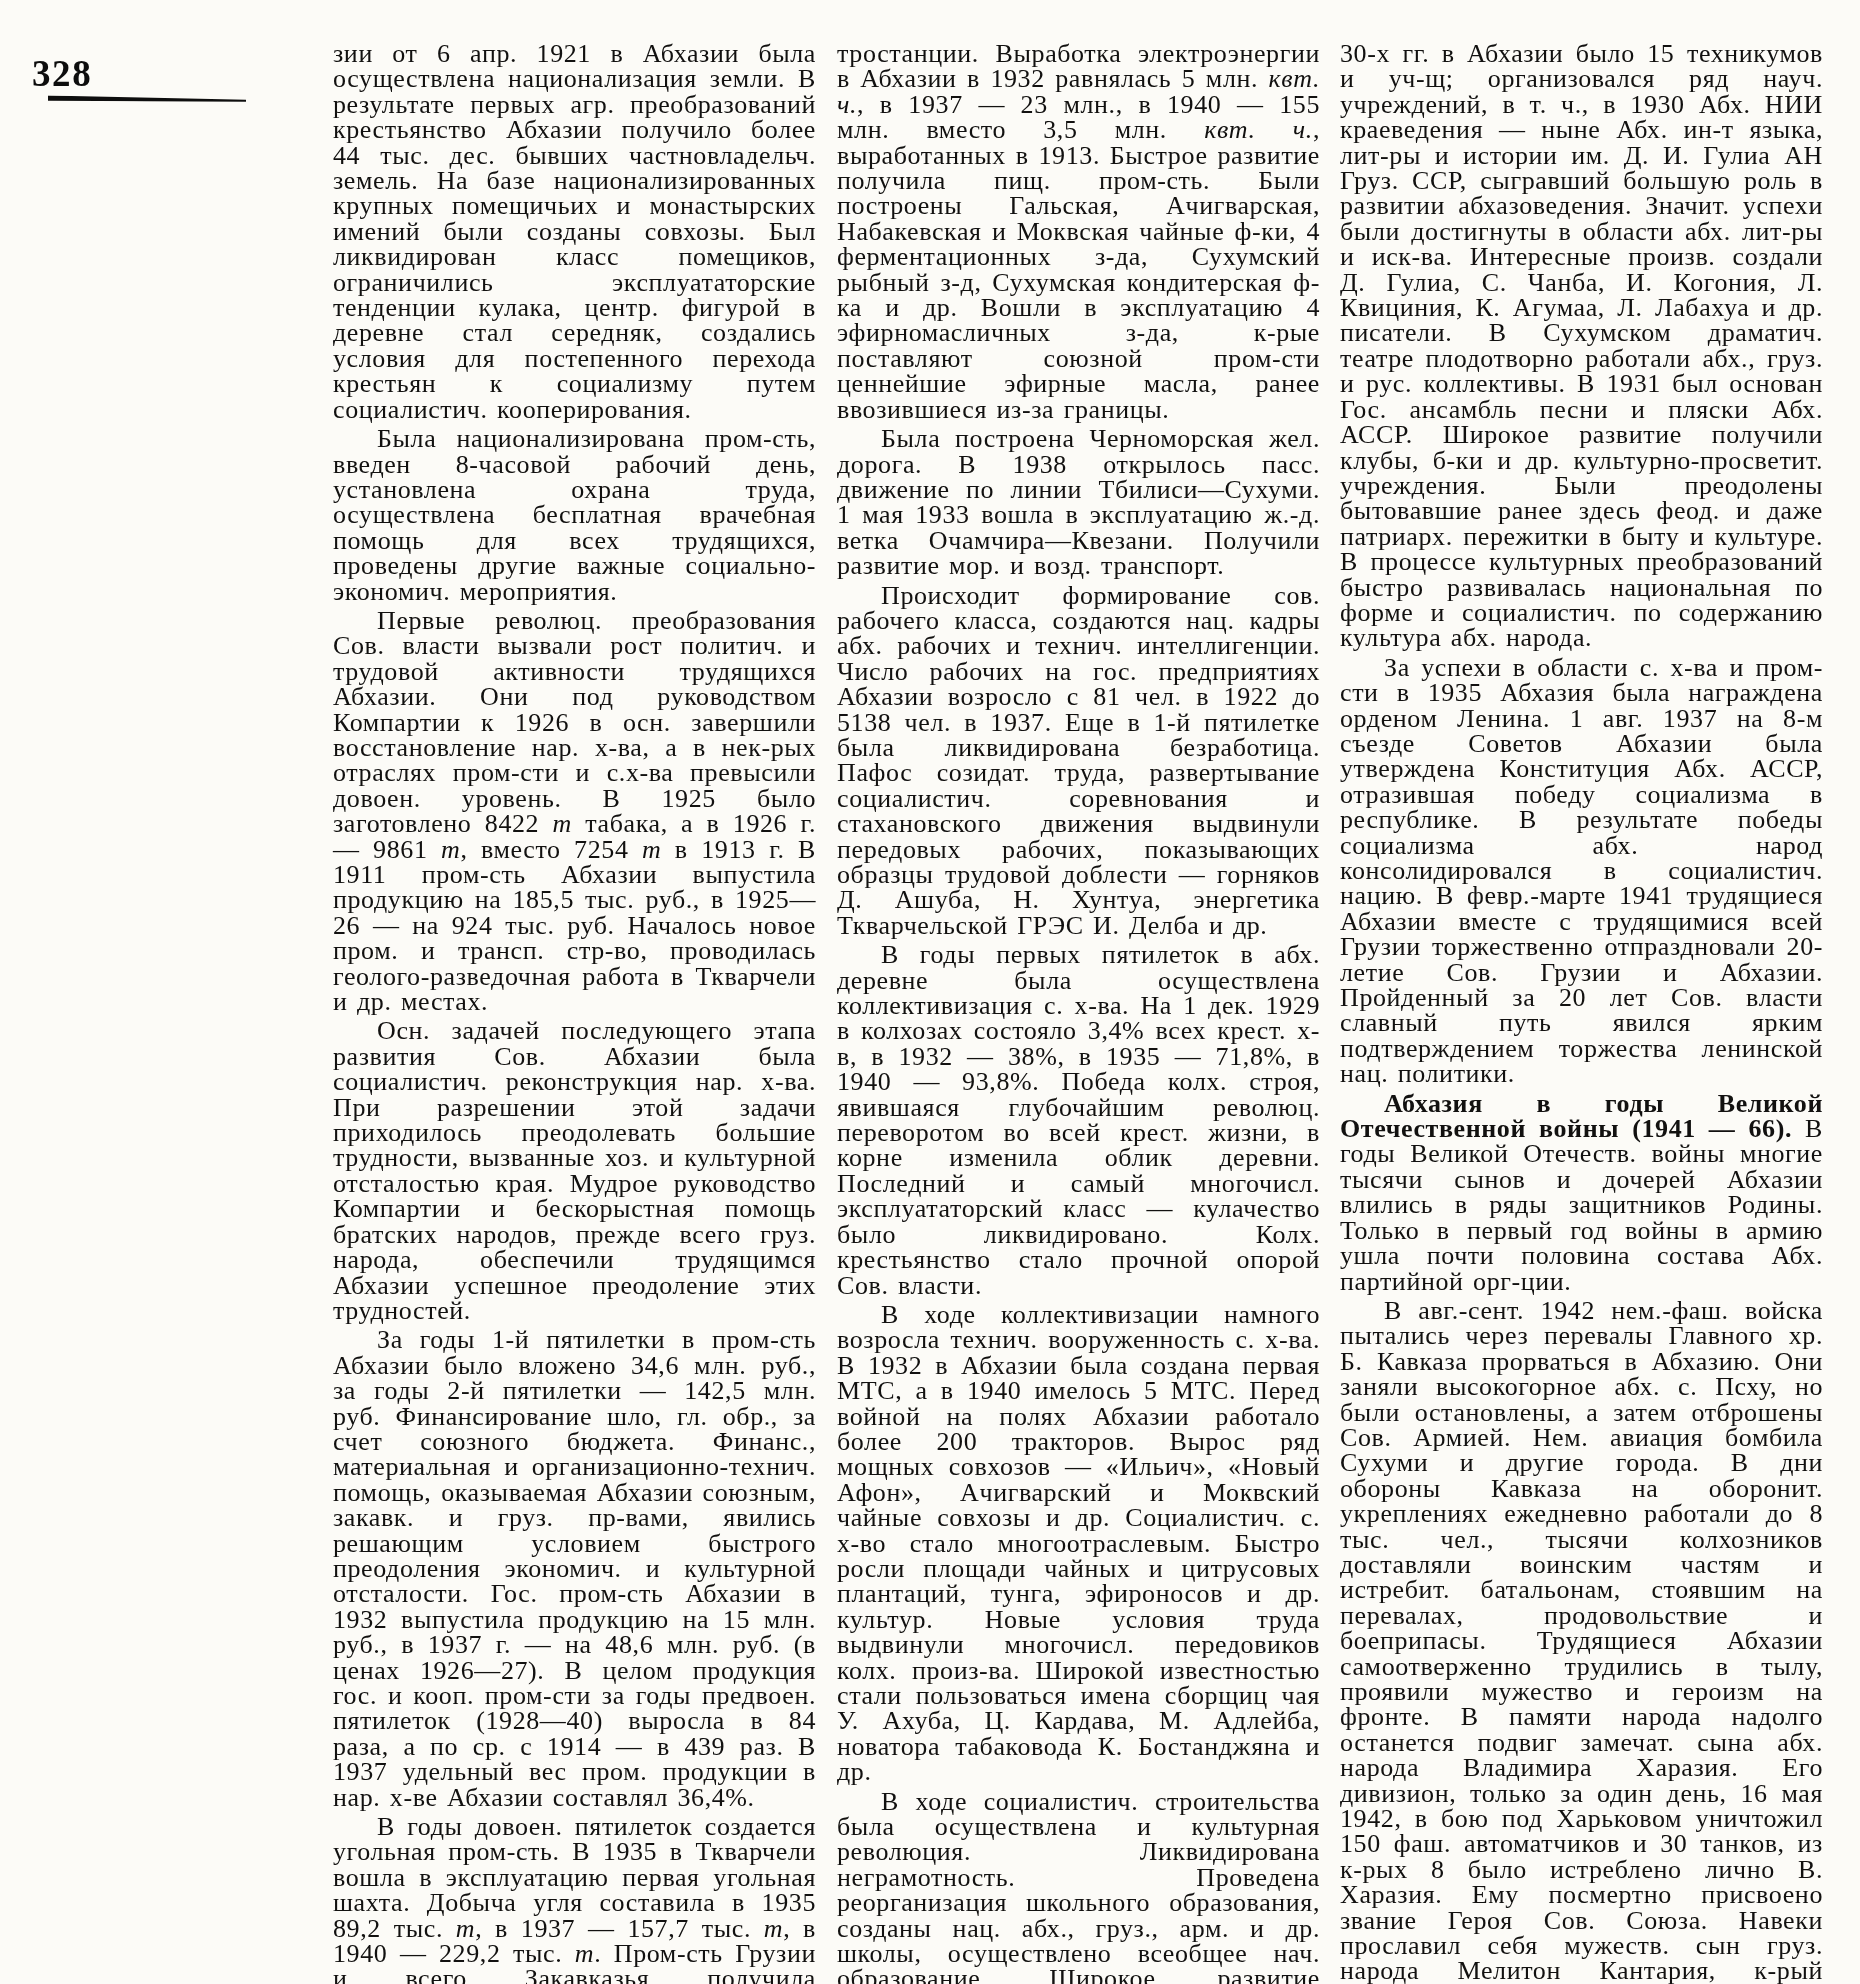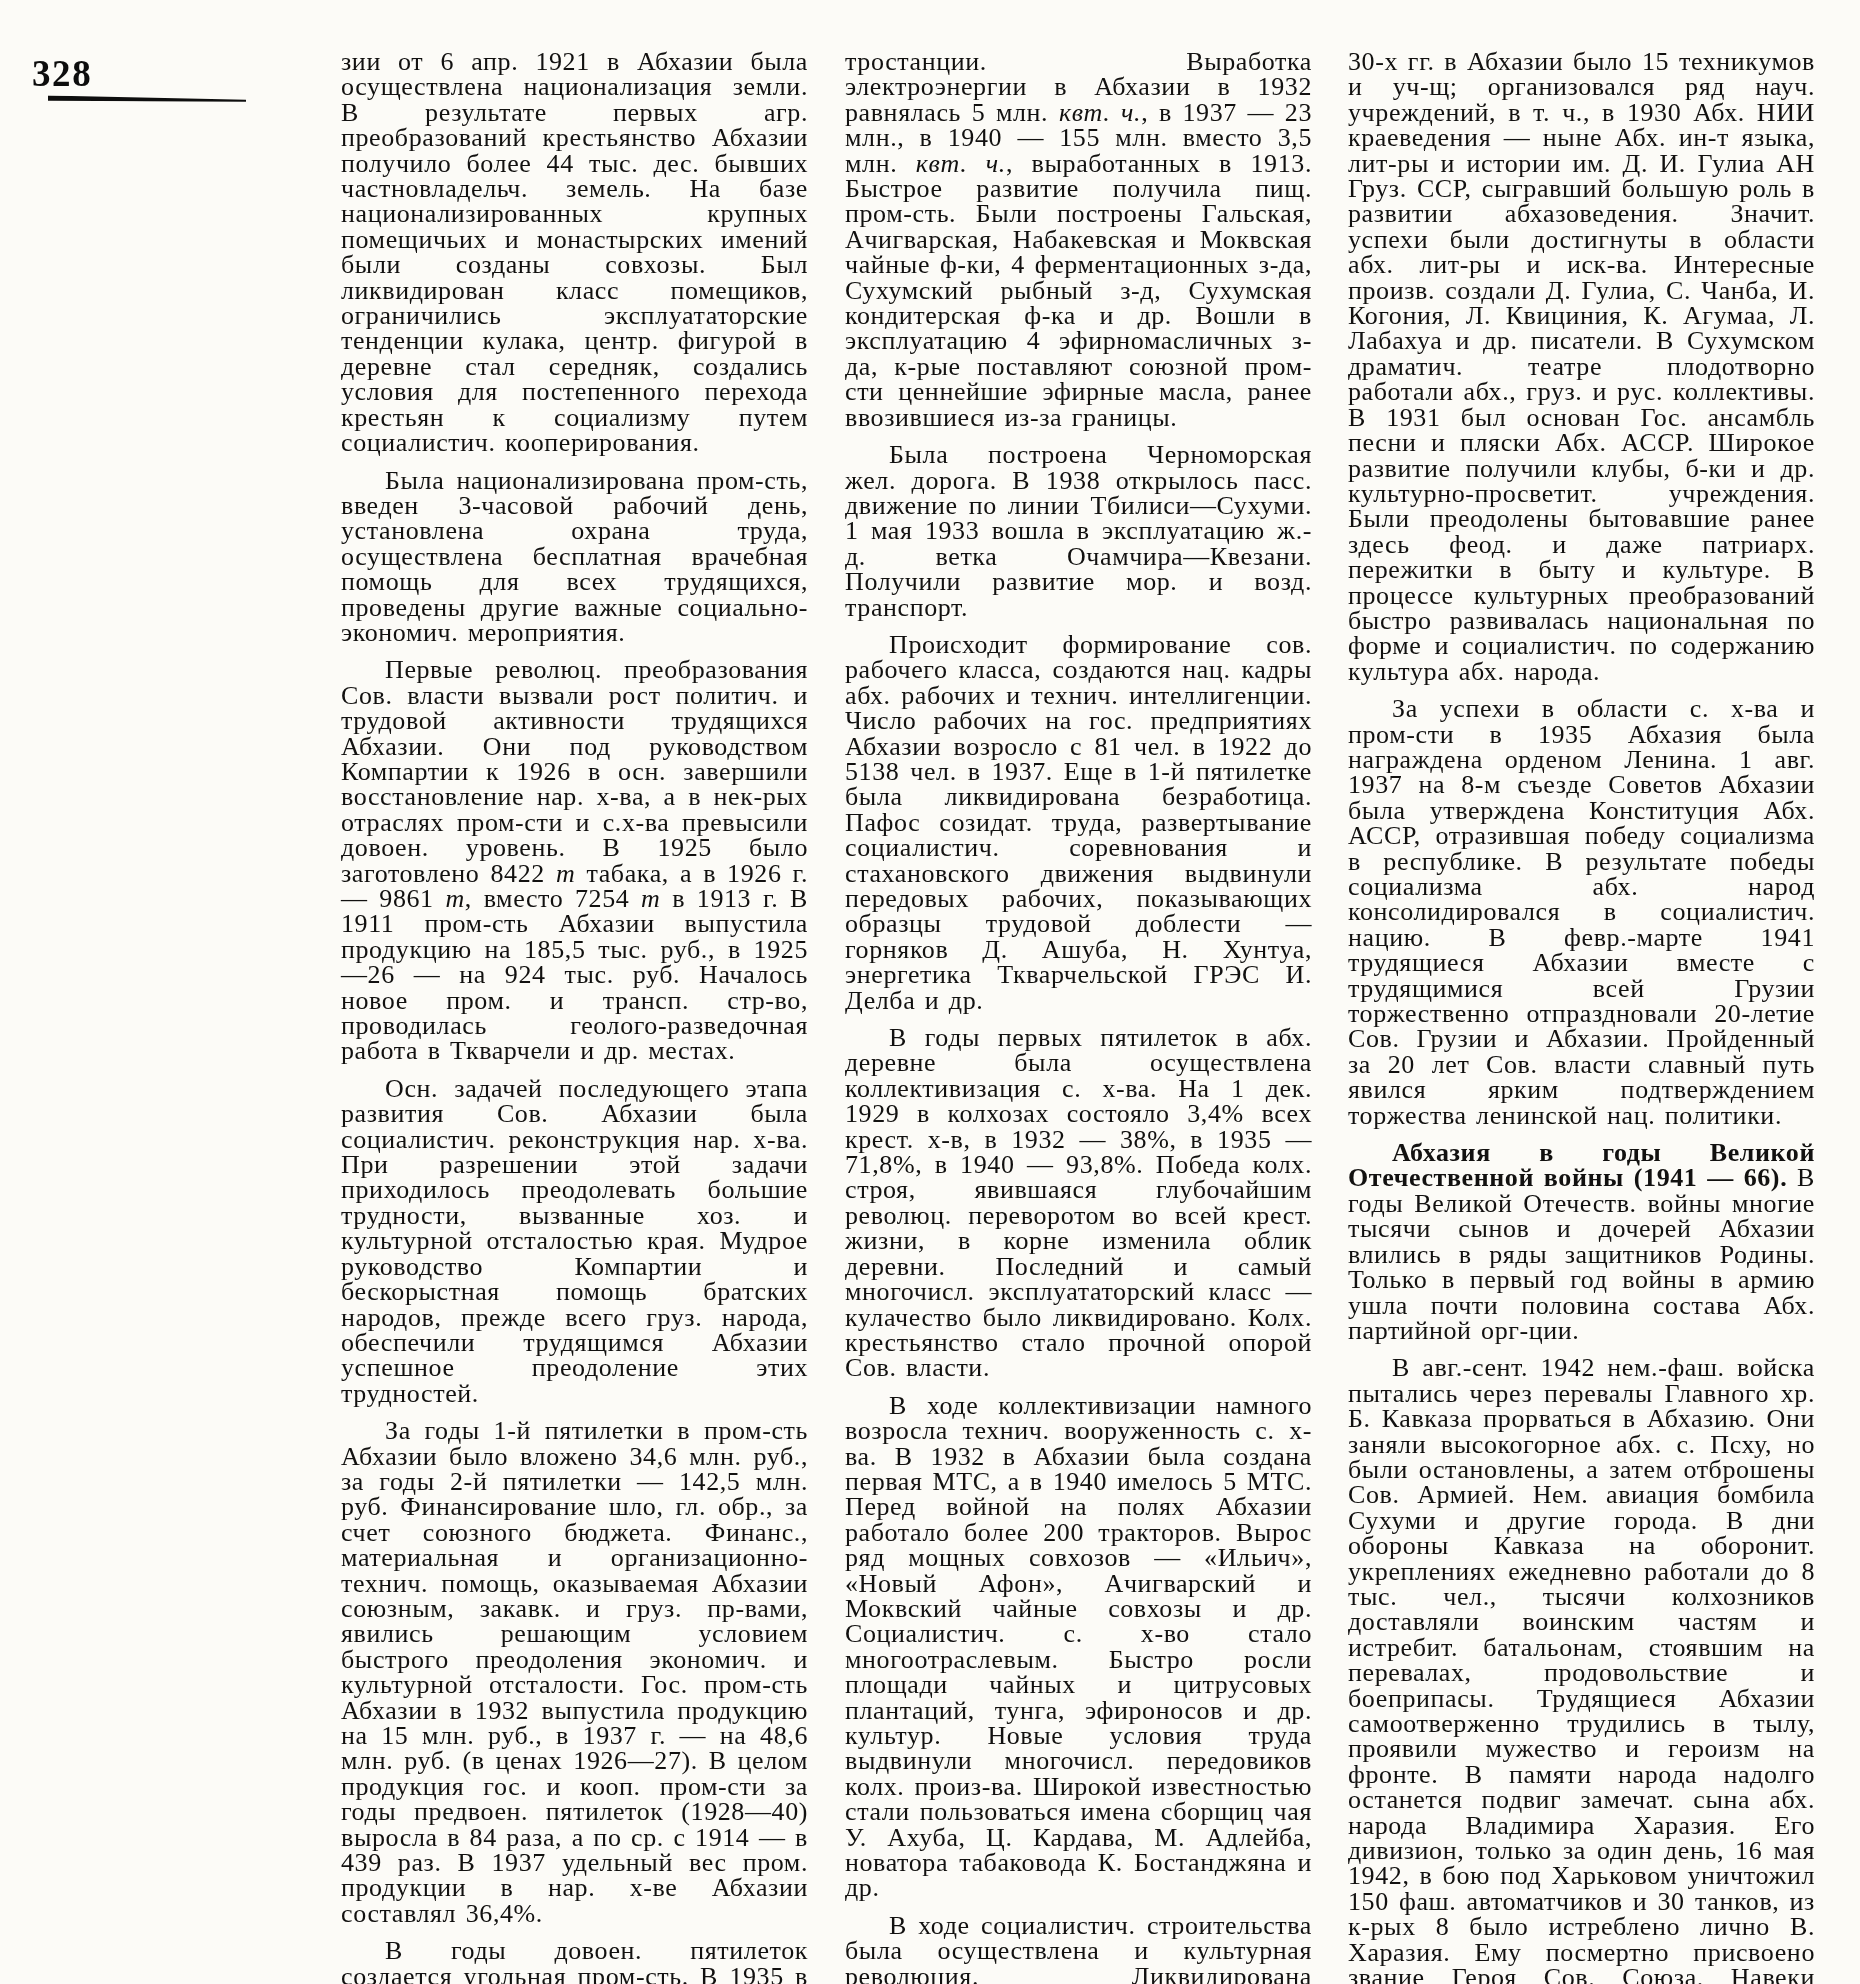--- a/index.html
+++ b/index.html
@@ -26,34 +26,34 @@
   .column {
     position: absolute; top: 37px;
     width: 491px;
     text-align: justify;
     font-size: 26px; line-height: 25.4px;
     letter-spacing: 0.6px; word-spacing: 2.4px;
   }
   .col-1 { left: 329px; }
   .col-2 { left: 833px; }
   .col-3 { left: 1336px; }
-  .para { margin: 12px; }
+  .para { margin: 4px; }
   .para.indent { text-indent: 44px; }
   .b { font-weight: 700; }
   .i { font-style: italic; }
 </style>
 </head>
 <body>
 
 <div class="page-number">328</div>
 <div class="header-rule"></div>
 
 <div class="column col-1">
     <p class="para"><span>зии от 6 апр. 1921 в Абхазии была осуществлена национализация земли. В результате первых агр. преобразований крестьянство Абхазии получило более 44 тыс. дес. бывших частновладельч. земель. На базе национализированных крупных помещичьих и монастырских имений были созданы совхозы. Был ликвидирован класс помещиков, ограничились эксплуататорские тенденции кулака, центр. фигурой в деревне стал середняк, создались условия для постепенного перехода крестьян к социализму путем социалистич. кооперирования.</span></p>
-    <p class="para indent"><span>Была национализирована пром-сть, введен 3-часовой рабочий день, установлена охрана труда, осуществлена бесплатная врачебная помощь для всех трудящихся, проведены другие важные социально-экономич. мероприятия.</span></p>
+    <p class="para indent"><span>Была национализирована пром-сть, введен 8-часовой рабочий день, установлена охрана труда, осуществлена бесплатная врачебная помощь для всех трудящихся, проведены другие важные социально-экономич. мероприятия.</span></p>
     <p class="para indent"><span>Первые революц. преобразования Сов. власти вызвали рост политич. и трудовой активности трудящихся Абхазии. Они под руководством Компартии к 1926 в осн. завершили восстановление нар. х-ва, а в нек-рых отраслях пром-сти и с.х-ва превысили довоен. уровень. В 1925 было заготовлено 8422 </span><span class="i">т</span><span> табака, а в 1926 г. — 9861 </span><span class="i">т</span><span>, вместо 7254 </span><span class="i">т</span><span> в 1913 г. В 1911 пром-сть Абхазии выпустила продукцию на 185,5 тыс. руб., в 1925—26 — на 924 тыс. руб. Началось новое пром. и трансп. стр-во, проводилась геолого-разведочная работа в Ткварчели и др. местах.</span></p>
     <p class="para indent"><span>Осн. задачей последующего этапа развития Сов. Абхазии была социалистич. реконструкция нар. х-ва. При разрешении этой задачи приходилось преодолевать большие трудности, вызванные хоз. и культурной отсталостью края. Мудрое руководство Компартии и бескорыстная помощь братских народов, прежде всего груз. народа, обеспечили трудящимся Абхазии успешное преодоление этих трудностей.</span></p>
     <p class="para indent"><span>За годы 1-й пятилетки в пром-сть Абхазии было вложено 34,6 млн. руб., за годы 2-й пятилетки — 142,5 млн. руб. Финансирование шло, гл. обр., за счет союзного бюджета. Финанс., материальная и организационно-технич. помощь, оказываемая Абхазии союзным, закавк. и груз. пр-вами, явились решающим условием быстрого преодоления экономич. и культурной отсталости. Гос. пром-сть Абхазии в 1932 выпустила продукцию на 15 млн. руб., в 1937 г. — на 48,6 млн. руб. (в ценах 1926—27). В целом продукция гос. и кооп. пром-сти за годы предвоен. пятилеток (1928—40) выросла в 84 раза, а по ср. с 1914 — в 439 раз. В 1937 удельный вес пром. продукции в нар. х-ве Абхазии составлял 36,4%.</span></p>
     <p class="para indent"><span>В годы довоен. пятилеток создается угольная пром-сть. В 1935 в Ткварчели вошла в эксплуатацию первая угольная шахта. Добыча угля составила в 1935 89,2 тыс. </span><span class="i">т</span><span>, в 1937 — 157,7 тыс. </span><span class="i">т</span><span>, в 1940 — 229,2 тыс. </span><span class="i">т</span><span>. Пром-сть Грузии и всего Закавказья получила коксующийся ткварчельский уголь. К кон. 1938 вступил в строй первый агрегат Ткварчельской ГРЭС — крупнейшей в Грузии тепловой элек-</span></p>
   </div>
 <div class="column col-2">
     <p class="para"><span>тростанции. Выработка электроэнергии в Абхазии в 1932 равнялась 5 млн. </span><span class="i">квт. ч.</span><span>, в 1937 — 23 млн., в 1940 — 155 млн. вместо 3,5 млн. </span><span class="i">квт. ч.</span><span>, выработанных в 1913. Быстрое развитие получила пищ. пром-сть. Были построены Гальская, Ачигварская, Набакевская и Моквская чайные ф-ки, 4 ферментационных з-да, Сухумский рыбный з-д, Сухумская кондитерская ф-ка и др. Вошли в эксплуатацию 4 эфирномасличных з-да, к-рые поставляют союзной пром-сти ценнейшие эфирные масла, ранее ввозившиеся из-за границы.</span></p>
     <p class="para indent"><span>Была построена Черноморская жел. дорога. В 1938 открылось пасс. движение по линии Тбилиси—Сухуми. 1 мая 1933 вошла в эксплуатацию ж.-д. ветка Очамчира—Квезани. Получили развитие мор. и возд. транспорт.</span></p>
     <p class="para indent"><span>Происходит формирование сов. рабочего класса, создаются нац. кадры абх. рабочих и технич. интеллигенции. Число рабочих на гос. предприятиях Абхазии возросло с 81 чел. в 1922 до 5138 чел. в 1937. Еще в 1-й пятилетке была ликвидирована безработица. Пафос созидат. труда, развертывание социалистич. соревнования и стахановского движения выдвинули передовых рабочих, показывающих образцы трудовой доблести — горняков Д. Ашуба, Н. Хунтуа, энергетика Ткварчельской ГРЭС И. Делба и др.</span></p>
     <p class="para indent"><span>В годы первых пятилеток в абх. деревне была осуществлена коллективизация с. х-ва. На 1 дек. 1929 в колхозах состояло 3,4% всех крест. х-в, в 1932 — 38%, в 1935 — 71,8%, в 1940 — 93,8%. Победа колх. строя, явившаяся глубочайшим революц. переворотом во всей крест. жизни, в корне изменила облик деревни. Последний и самый многочисл. эксплуататорский класс — кулачество было ликвидировано. Колх. крестьянство стало прочной опорой Сов. власти.</span></p>

